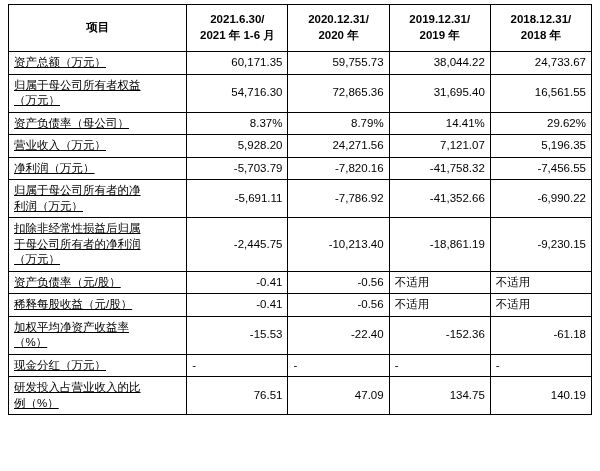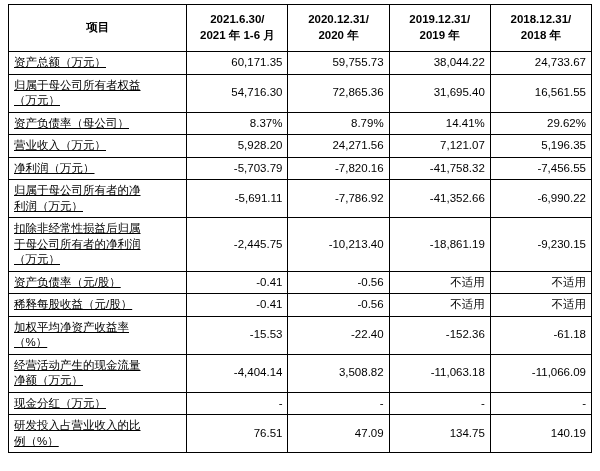--- a/index.html
+++ b/index.html
@@ -42,21 +42,21 @@
     text-align: left;
     font-weight: normal;
     text-decoration: underline;
   }
   td.num {
     text-align: right;
     font-variant-numeric: tabular-nums;
     margin-top: 44px;
   }
   td.na {
-    text-align: right;
+    text-align: left;
   }
   col.c-label { width: 178px; }
   col.c-v { width: 101px; }
   .hdr-line { display: block; }
 </style>
 </head>
 <body>
 
 <div id="fin-table-wrap">
   <table class="fin">
@@ -155,27 +155,20 @@
           <td class="na">不适用</td>
         </tr>
         <tr>
           <td class="label">加权平均净资产收益率<br>（%）</td>
           <td class="num">-15.53</td>
           <td class="num">-22.40</td>
           <td class="num">-152.36</td>
           <td class="num">-61.18</td>
         </tr>
         <tr>
-          <td class="label">经营活动产生的现金流量<br>净额（万元）</td>
-          <td class="num">-4,404.14</td>
-          <td class="num">3,508.82</td>
-          <td class="num">-11,063.18</td>
-          <td class="num">-11,066.09</td>
-        </tr>
-        <tr>
           <td class="label">现金分红（万元）</td>
           <td class="na">-</td>
           <td class="na">-</td>
           <td class="na">-</td>
           <td class="na">-</td>
         </tr>
         <tr>
           <td class="label">研发投入占营业收入的比<br>例（%）</td>
           <td class="num">76.51</td>
           <td class="num">47.09</td>

